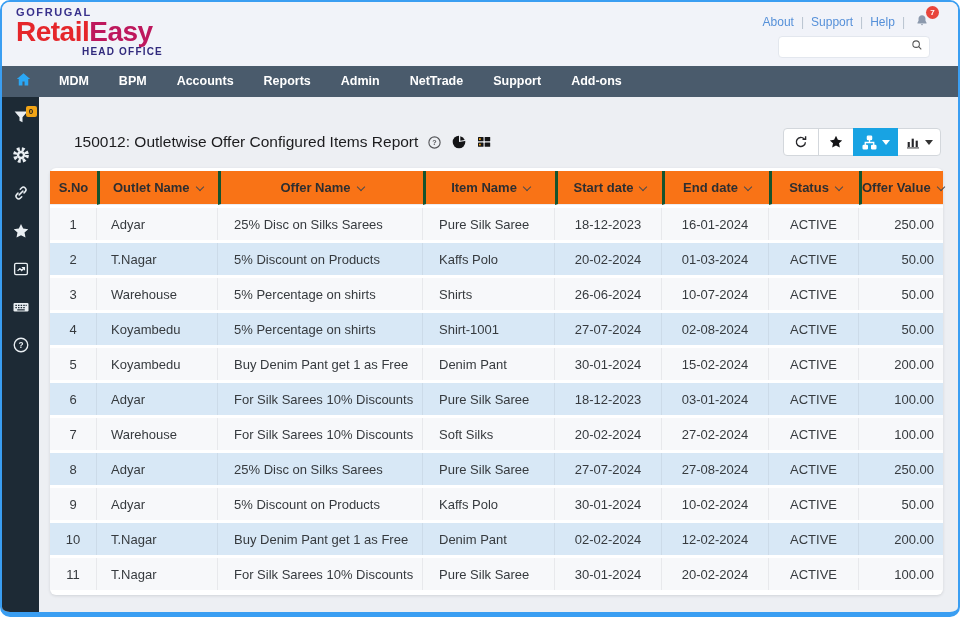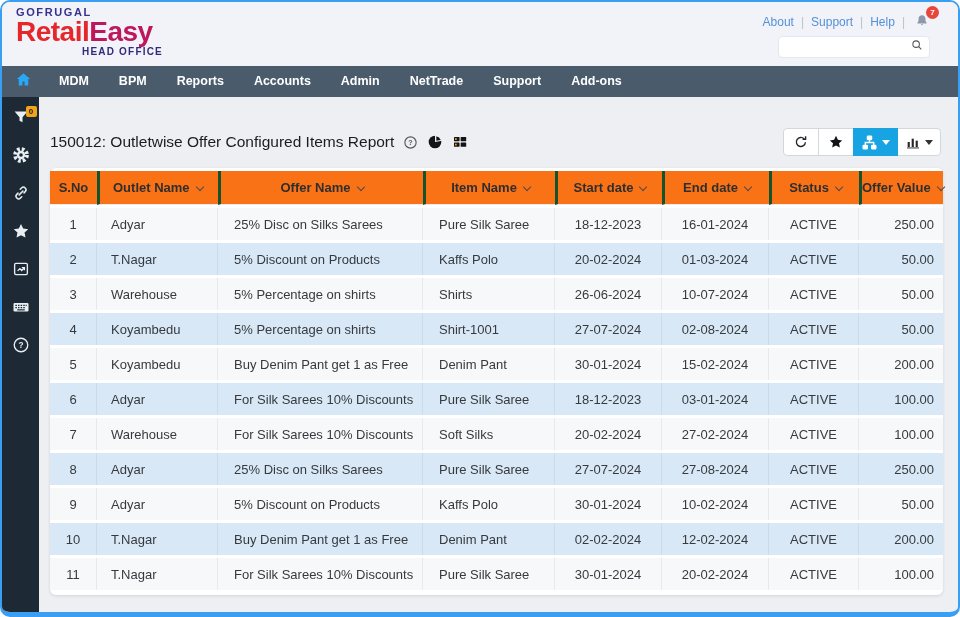--- a/index.html
+++ b/index.html
@@ -41,21 +41,21 @@
   
   .bodyrow { flex:1; display:flex; min-height:0; }
   .sidebar { width:37px; background:#1d2a35; display:flex; flex-direction:column; align-items:center; padding-top:13px; gap:20px; flex:0 0 auto; }
   .side-ic { position:relative; width:18px; height:18px; cursor:pointer; display:flex; align-items:center; justify-content:center; }
   .badge-orange { position:absolute; top:-4px; right:-7px; background:#f2a516; color:#222; font-size:8px; font-weight:700;
                   min-width:11px; height:11px; border-radius:2px; display:flex; align-items:center; justify-content:center; }
 
   .main { flex:1; padding:31px 17px 0 11px; min-width:0; }
 
   .title-row { display:flex; align-items:center; justify-content:space-between; height:28px; }
-  .title-left { display:flex; gap:9px; }
+  .title-left { display:flex; gap:9px;margin-left:24px; }
   .rpt-title { font-size:15.5px; color:#1c1c1e; }
   .t-ic { display:flex; align-items:center; cursor:pointer; }
 
   .toolbar { display:flex; }
   .tbtn { height:28px; min-width:36px; background:#fff; border:1px solid #d3d7dc; display:flex; align-items:center; justify-content:center;
           gap:4px; cursor:pointer; margin-left:-1px; padding:0 7px; }
   .tbtn:first-child { border-radius:4px 0 0 4px; margin-left:0; }
   .tbtn:last-child { border-radius:0 4px 4px 0; }
   .tbtn.active { background:#18a3e3; border-color:#18a3e3; z-index:1; }
   .caret-dn { width:0; height:0; border-left:4px solid transparent; border-right:4px solid transparent; border-top:5px solid #333; }
@@ -126,22 +126,22 @@
   <div class="navbar">
     <span class="nav-home">
       <span>
         <svg width="17" height="17" viewBox="0 0 24 24">
             <path d="M12 3L2.6 11.2h2.7v9.3h5.2v-5.7h3v5.7h5.2v-9.3h2.7z" fill="#2aa7f5"></path>
           </svg>
       </span>
     </span>
     <span class="nav-item">MDM</span>
     <span class="nav-item">BPM</span>
+    <span class="nav-item">Accounts</span>
     <span class="nav-item">Reports</span>
-    <span class="nav-item">Accounts</span>
     <span class="nav-item">Admin</span>
     <span class="nav-item">NetTrade</span>
     <span class="nav-item">Support</span>
     <span class="nav-item">Add-ons</span>
   </div>
 
   <div class="bodyrow">
 
     <div class="sidebar">
       <span class="side-ic">

